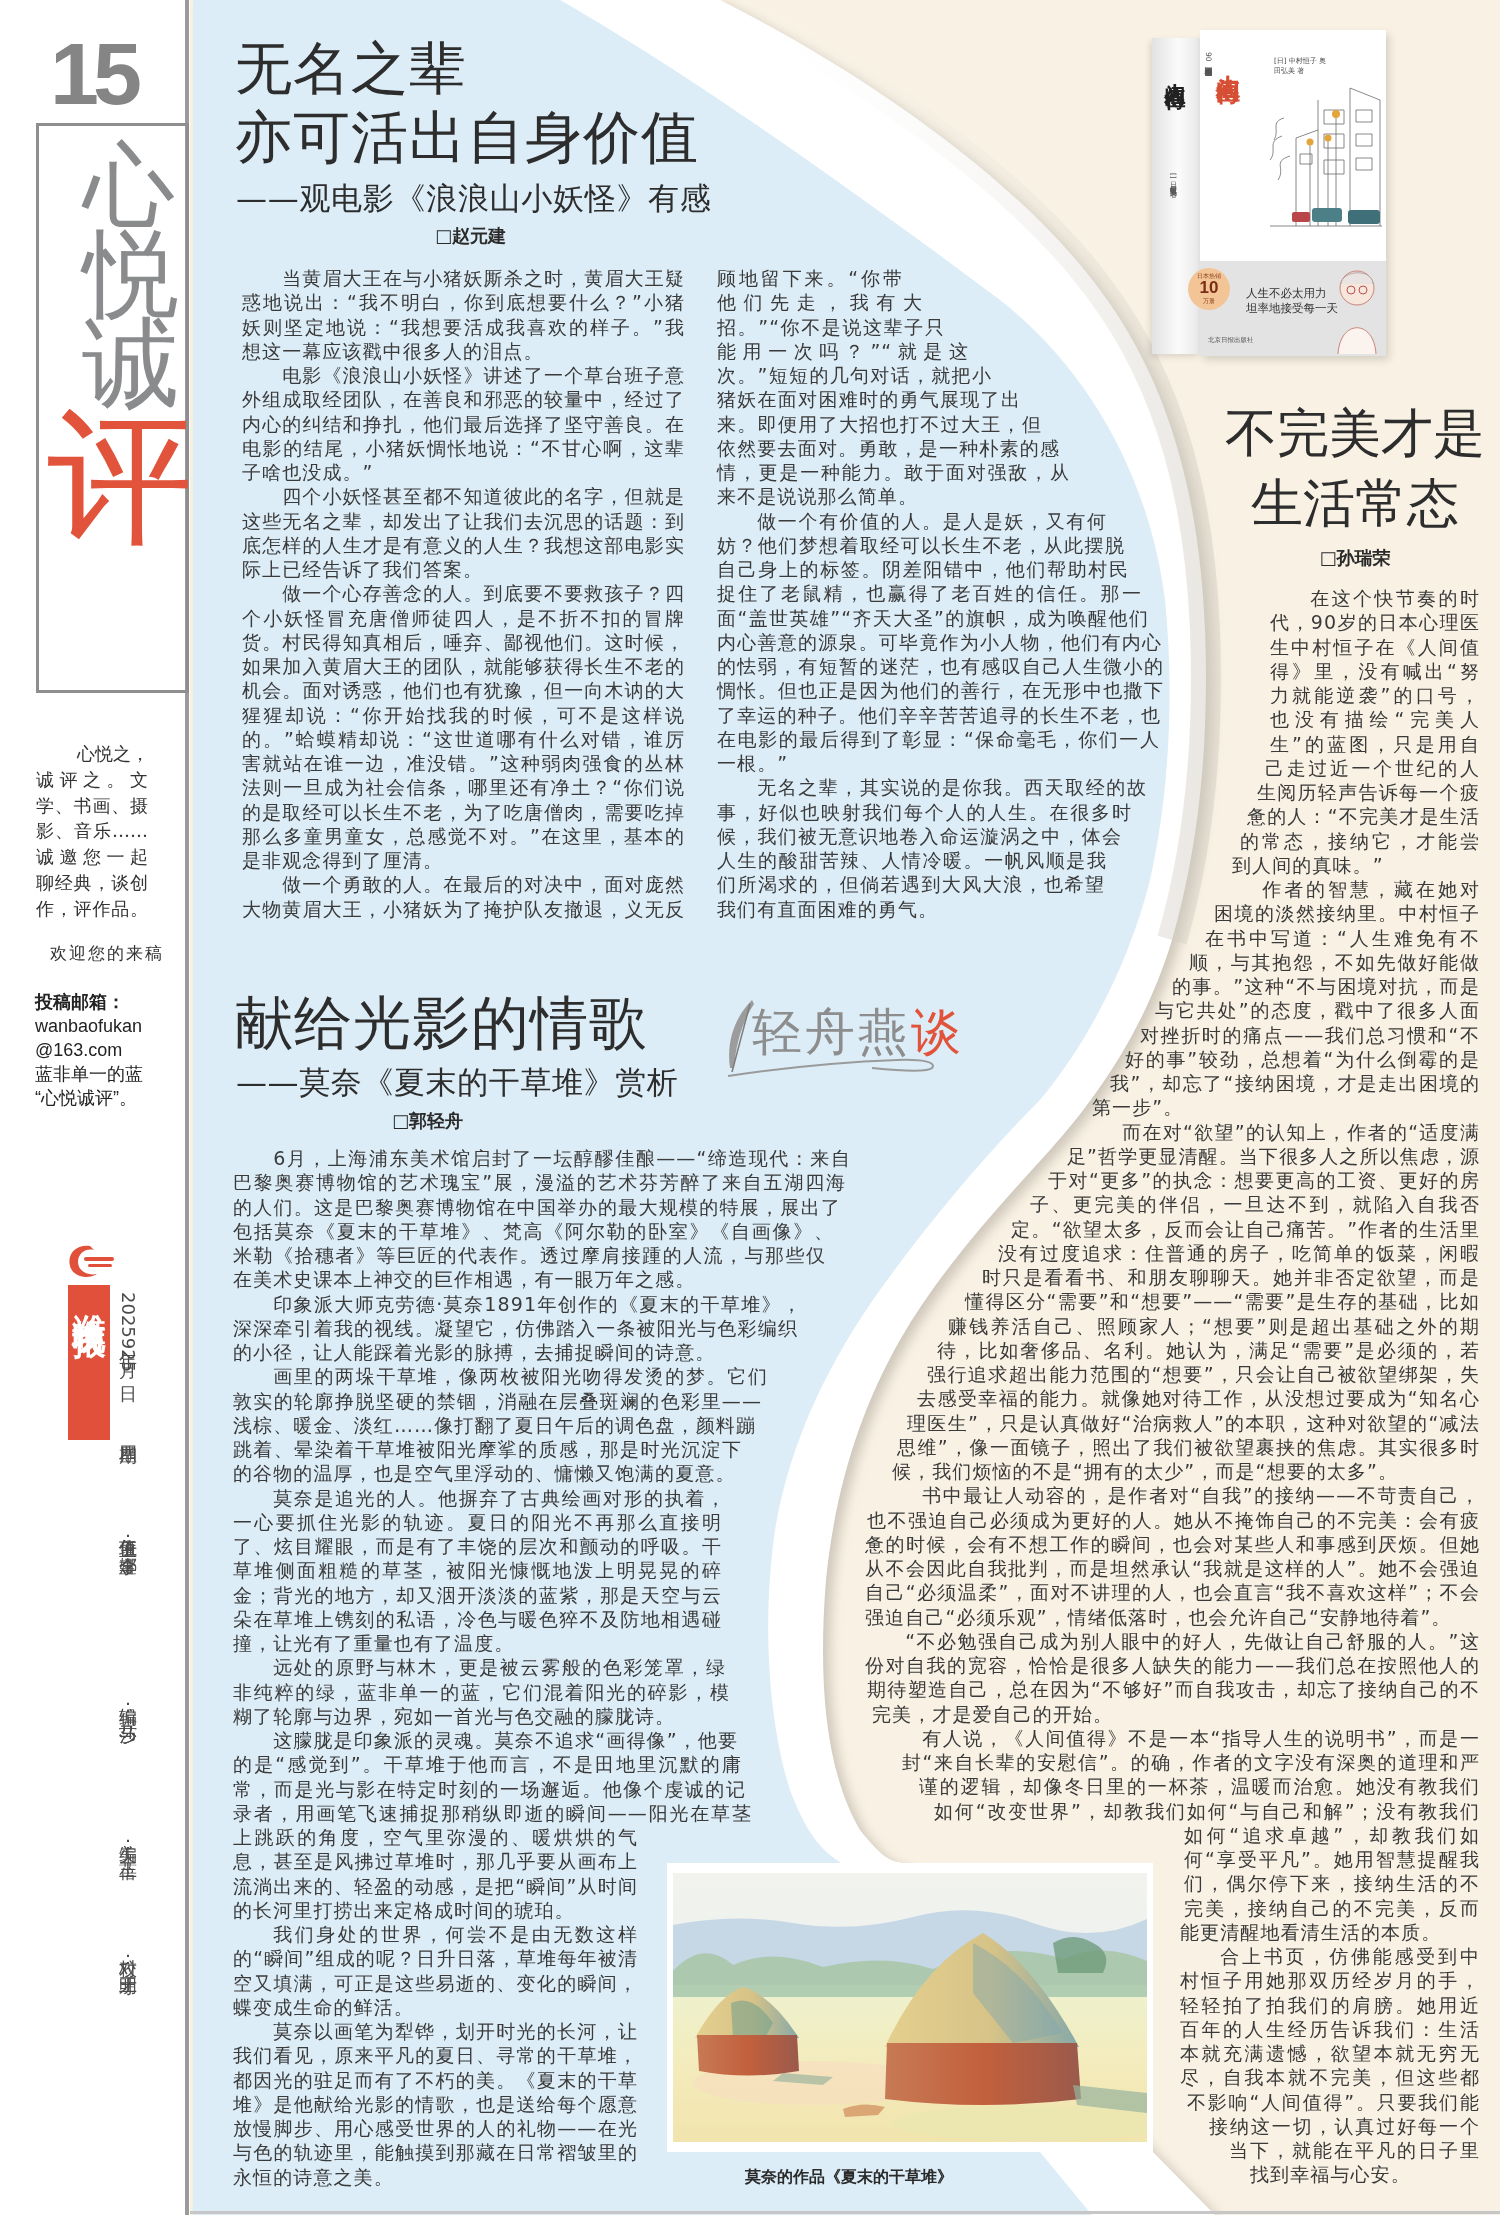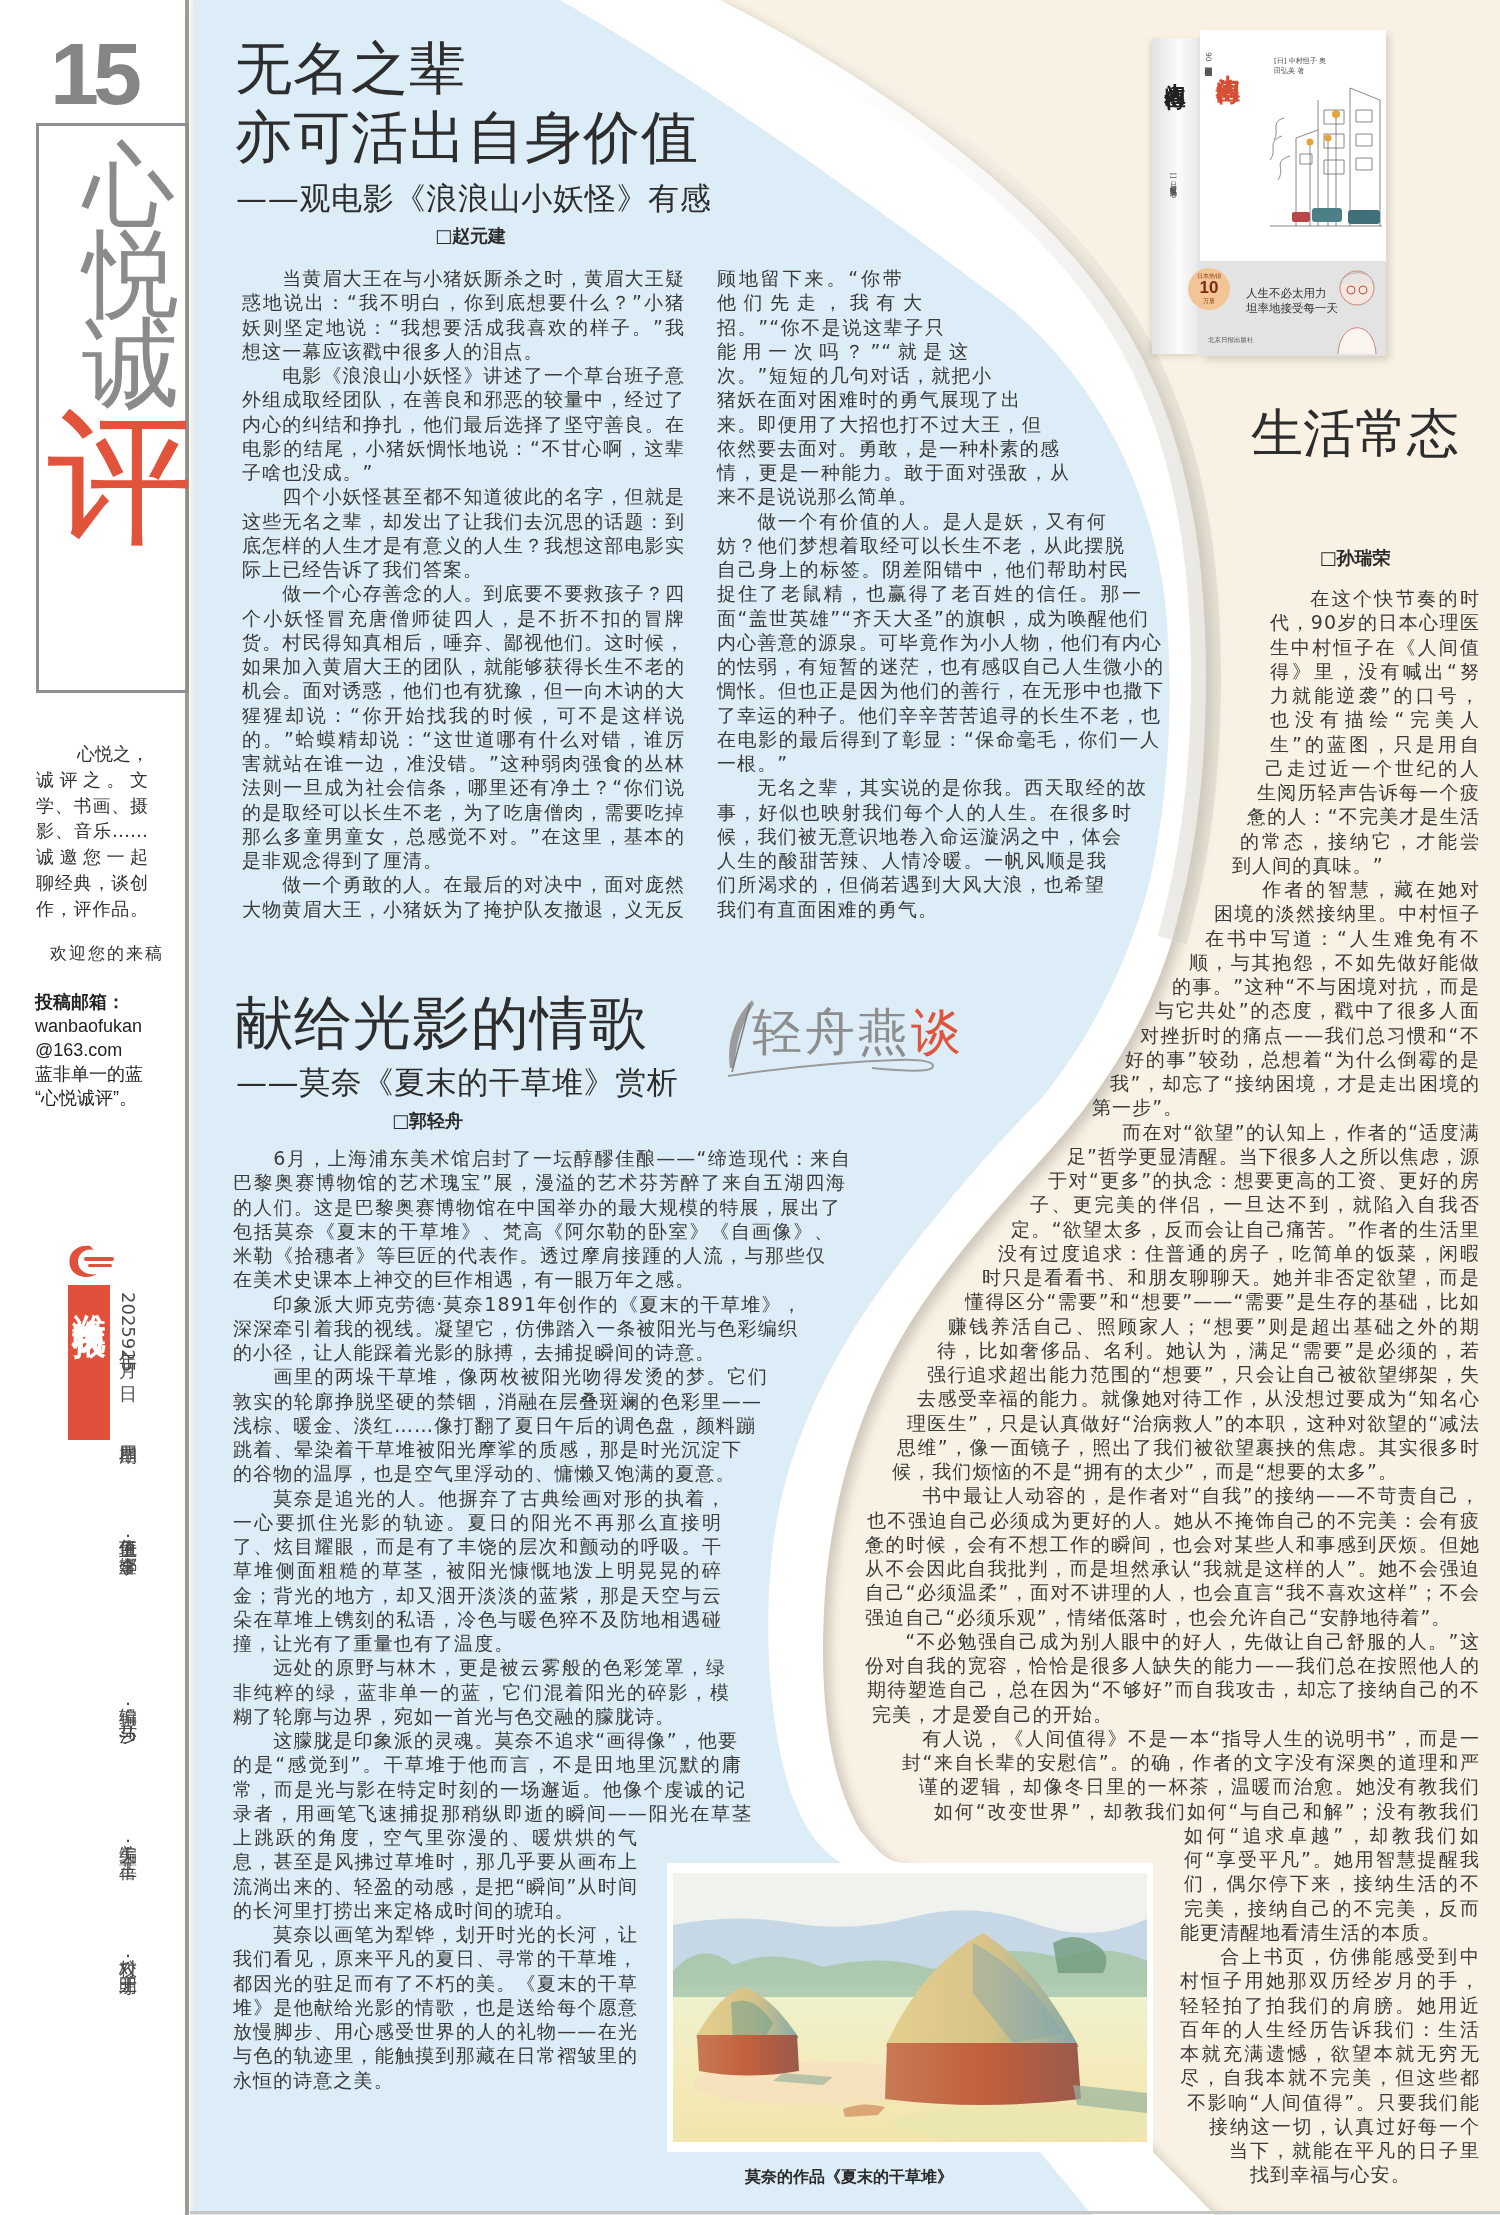--- a/index.html
+++ b/index.html
@@ -193,20 +193,21 @@
       <div class="pub">北京日报出版社</div>
     </div>
     <div class="badge">
       <span class="t">日本热销</span>
       <span class="n">10</span>
       <span>万册</span>
     </div>
   </div>
 
   <div class="abs hl" style="left:1215px;top:398px;width:280px;text-align:center;font-size:52px;line-height:70px;">
+    <div>不完美才是</div>
     <div>生活常态</div>
   </div>
   <div class="abs author" style="left:1215px;top:547px;width:280px;text-align:center;">□孙瑞荣</div>
 
   <div id="a2body" class="body" style="left:860px;top:586px;width:620px;height:1640px;">
     <div class="shape-a2"></div>
   <p>在这个快节奏的时代，90岁的日本心理医生中村恒子在《人间值得》里，没有喊出“努力就能逆袭”的口号，也没有描绘“完美人生”的蓝图，只是用自己走过近一个世纪的人生阅历轻声告诉每一个疲惫的人：“不完美才是生活的常态，接纳它，才能尝到人间的真味。”</p>
       <p>作者的智慧，藏在她对困境的淡然接纳里。中村恒子在书中写道：“人生难免有不顺，与其抱怨，不如先做好能做的事。”这种“不与困境对抗，而是与它共处”的态度，戳中了很多人面对挫折时的痛点——我们总习惯和“不好的事”较劲，总想着“为什么倒霉的是我”，却忘了“接纳困境，才是走出困境的第一步”。</p>
       <p>而在对“欲望”的认知上，作者的“适度满足”哲学更显清醒。当下很多人之所以焦虑，源于对“更多”的执念：想要更高的工资、更好的房子、更完美的伴侣，一旦达不到，就陷入自我否定。“欲望太多，反而会让自己痛苦。”作者的生活里没有过度追求：住普通的房子，吃简单的饭菜，闲暇时只是看看书、和朋友聊聊天。她并非否定欲望，而是懂得区分“需要”和“想要”——“需要”是生存的基础，比如赚钱养活自己、照顾家人；“想要”则是超出基础之外的期待，比如奢侈品、名利。她认为，满足“需要”是必须的，若强行追求超出能力范围的“想要”，只会让自己被欲望绑架，失去感受幸福的能力。就像她对待工作，从没想过要成为“知名心理医生”，只是认真做好“治病救人”的本职，这种对欲望的“减法思维”，像一面镜子，照出了我们被欲望裹挟的焦虑。其实很多时候，我们烦恼的不是“拥有的太少”，而是“想要的太多”。</p>
       <p>书中最让人动容的，是作者对“自我”的接纳——不苛责自己，也不强迫自己必须成为更好的人。她从不掩饰自己的不完美：会有疲惫的时候，会有不想工作的瞬间，也会对某些人和事感到厌烦。但她从不会因此自我批判，而是坦然承认“我就是这样的人”。她不会强迫自己“必须温柔”，面对不讲理的人，也会直言“我不喜欢这样”；不会强迫自己“必须乐观”，情绪低落时，也会允许自己“安静地待着”。</p>
@@ -229,20 +230,21 @@
   </div>
 
   <div id="a3body" class="body" style="left:233px;top:1146px;width:620px;height:1070px;">
     <div class="shape-a3"></div>
   <p>6月，上海浦东美术馆启封了一坛醇醪佳酿——“缔造现代：来自巴黎奥赛博物馆的艺术瑰宝”展，漫溢的艺术芬芳醉了来自五湖四海的人们。这是巴黎奥赛博物馆在中国举办的最大规模的特展，展出了包括莫奈《夏末的干草堆》、梵高《阿尔勒的卧室》《自画像》、米勒《拾穗者》等巨匠的代表作。透过摩肩接踵的人流，与那些仅在美术史课本上神交的巨作相遇，有一眼万年之感。</p>
       <p>印象派大师克劳德·莫奈1891年创作的《夏末的干草堆》，深深牵引着我的视线。凝望它，仿佛踏入一条被阳光与色彩编织的小径，让人能踩着光影的脉搏，去捕捉瞬间的诗意。</p>
       <p>画里的两垛干草堆，像两枚被阳光吻得发烫的梦。它们敦实的轮廓挣脱坚硬的禁锢，消融在层叠斑斓的色彩里——浅棕、暖金、淡红……像打翻了夏日午后的调色盘，颜料蹦跳着、晕染着干草堆被阳光摩挲的质感，那是时光沉淀下的谷物的温厚，也是空气里浮动的、慵懒又饱满的夏意。</p>
       <p>莫奈是追光的人。他摒弃了古典绘画对形的执着，一心要抓住光影的轨迹。夏日的阳光不再那么直接明了、炫目耀眼，而是有了丰饶的层次和颤动的呼吸。干草堆侧面粗糙的草茎，被阳光慷慨地泼上明晃晃的碎金；背光的地方，却又洇开淡淡的蓝紫，那是天空与云朵在草堆上镌刻的私语，冷色与暖色猝不及防地相遇碰撞，让光有了重量也有了温度。</p>
       <p>远处的原野与林木，更是被云雾般的色彩笼罩，绿非纯粹的绿，蓝非单一的蓝，它们混着阳光的碎影，模糊了轮廓与边界，宛如一首光与色交融的朦胧诗。</p>
       <p>这朦胧是印象派的灵魂。莫奈不追求“画得像”，他要的是“感觉到”。干草堆于他而言，不是田地里沉默的庸常，而是光与影在特定时刻的一场邂逅。他像个虔诚的记录者，用画笔飞速捕捉那稍纵即逝的瞬间——阳光在草茎上跳跃的角度，空气里弥漫的、暖烘烘的气息，甚至是风拂过草堆时，那几乎要从画布上流淌出来的、轻盈的动感，是把“瞬间”从时间的长河里打捞出来定格成时间的琥珀。</p>
+      <p>我们身处的世界，何尝不是由无数这样的“瞬间”组成的呢？日升日落，草堆每年被清空又填满，可正是这些易逝的、变化的瞬间，蝶变成生命的鲜活。</p>
       <p>莫奈以画笔为犁铧，划开时光的长河，让我们看见，原来平凡的夏日、寻常的干草堆，都因光的驻足而有了不朽的美。《夏末的干草堆》是他献给光影的情歌，也是送给每个愿意放慢脚步、用心感受世界的人的礼物——在光与色的轨迹里，能触摸到那藏在日常褶皱里的永恒的诗意之美。</p>
     </div>
 
   <figure class="abs figure">
     <svg width="474" height="269" viewBox="0 0 474 269">
       <defs>
         <linearGradient id="sky" x1="0" y1="0" x2="0" y2="1">
           <stop offset="0" stop-color="#f2f3ee"></stop>
             <stop offset="1" stop-color="#e4edee"></stop>
         </linearGradient>

